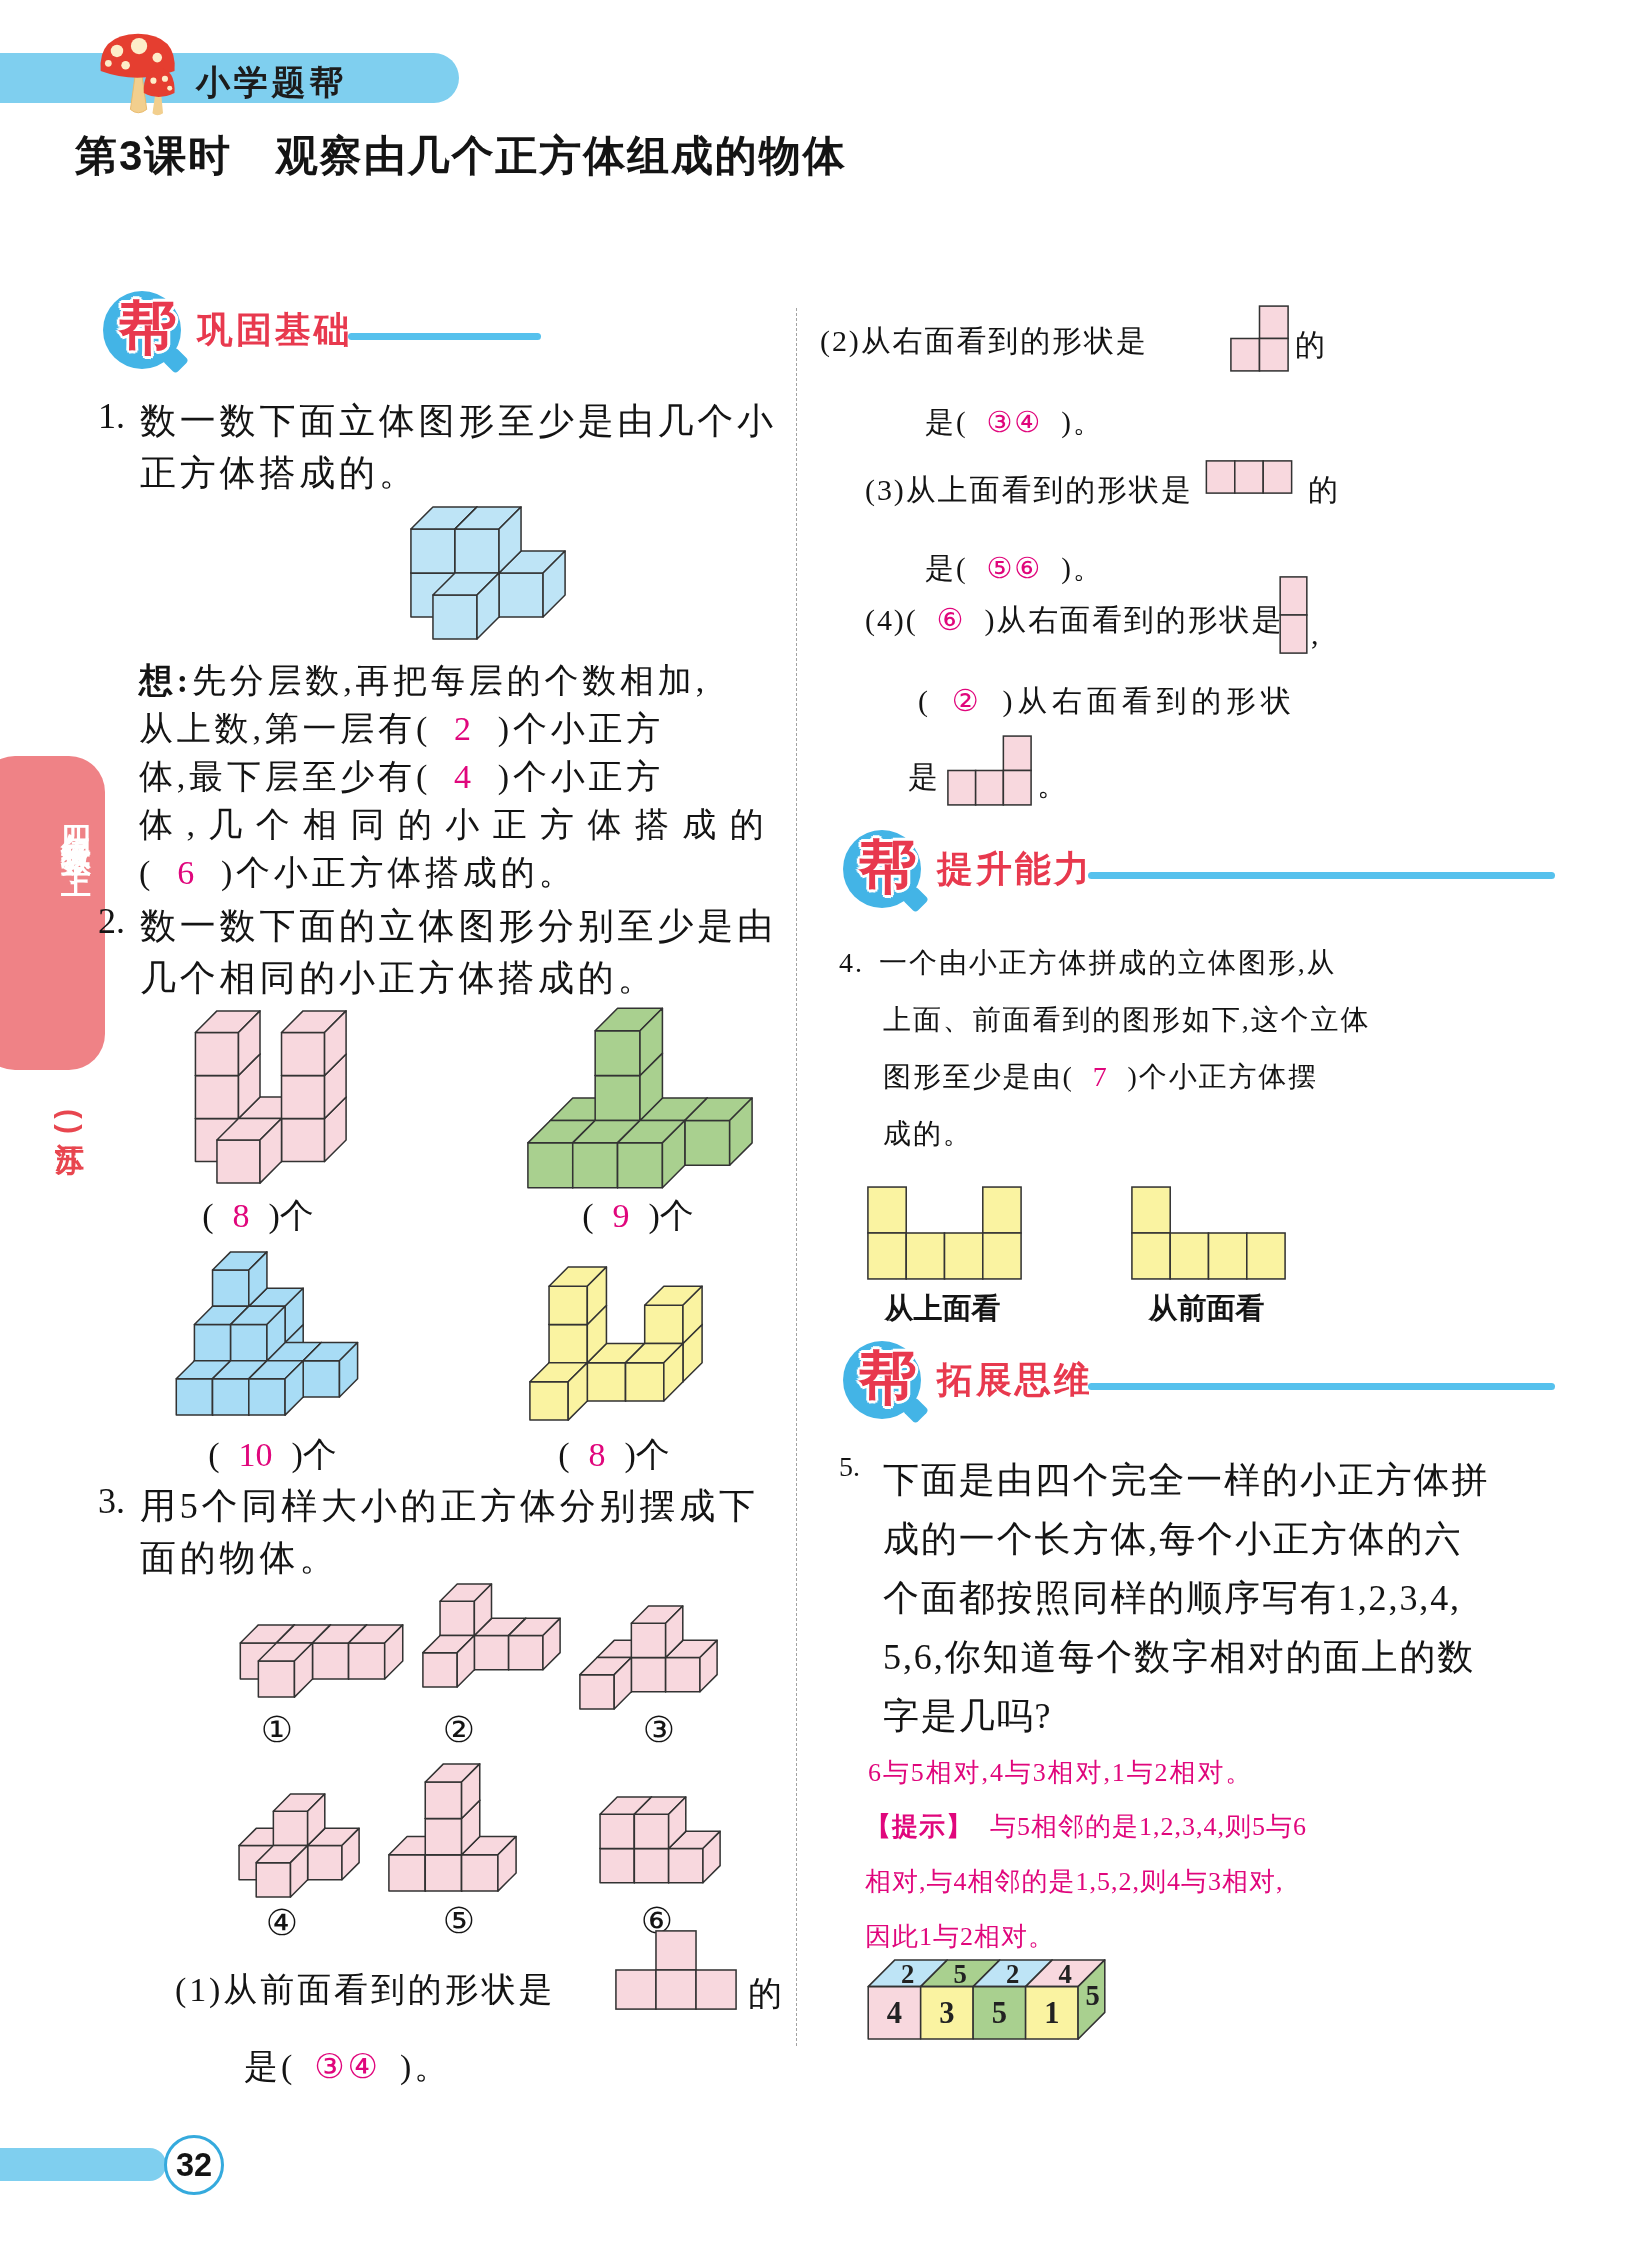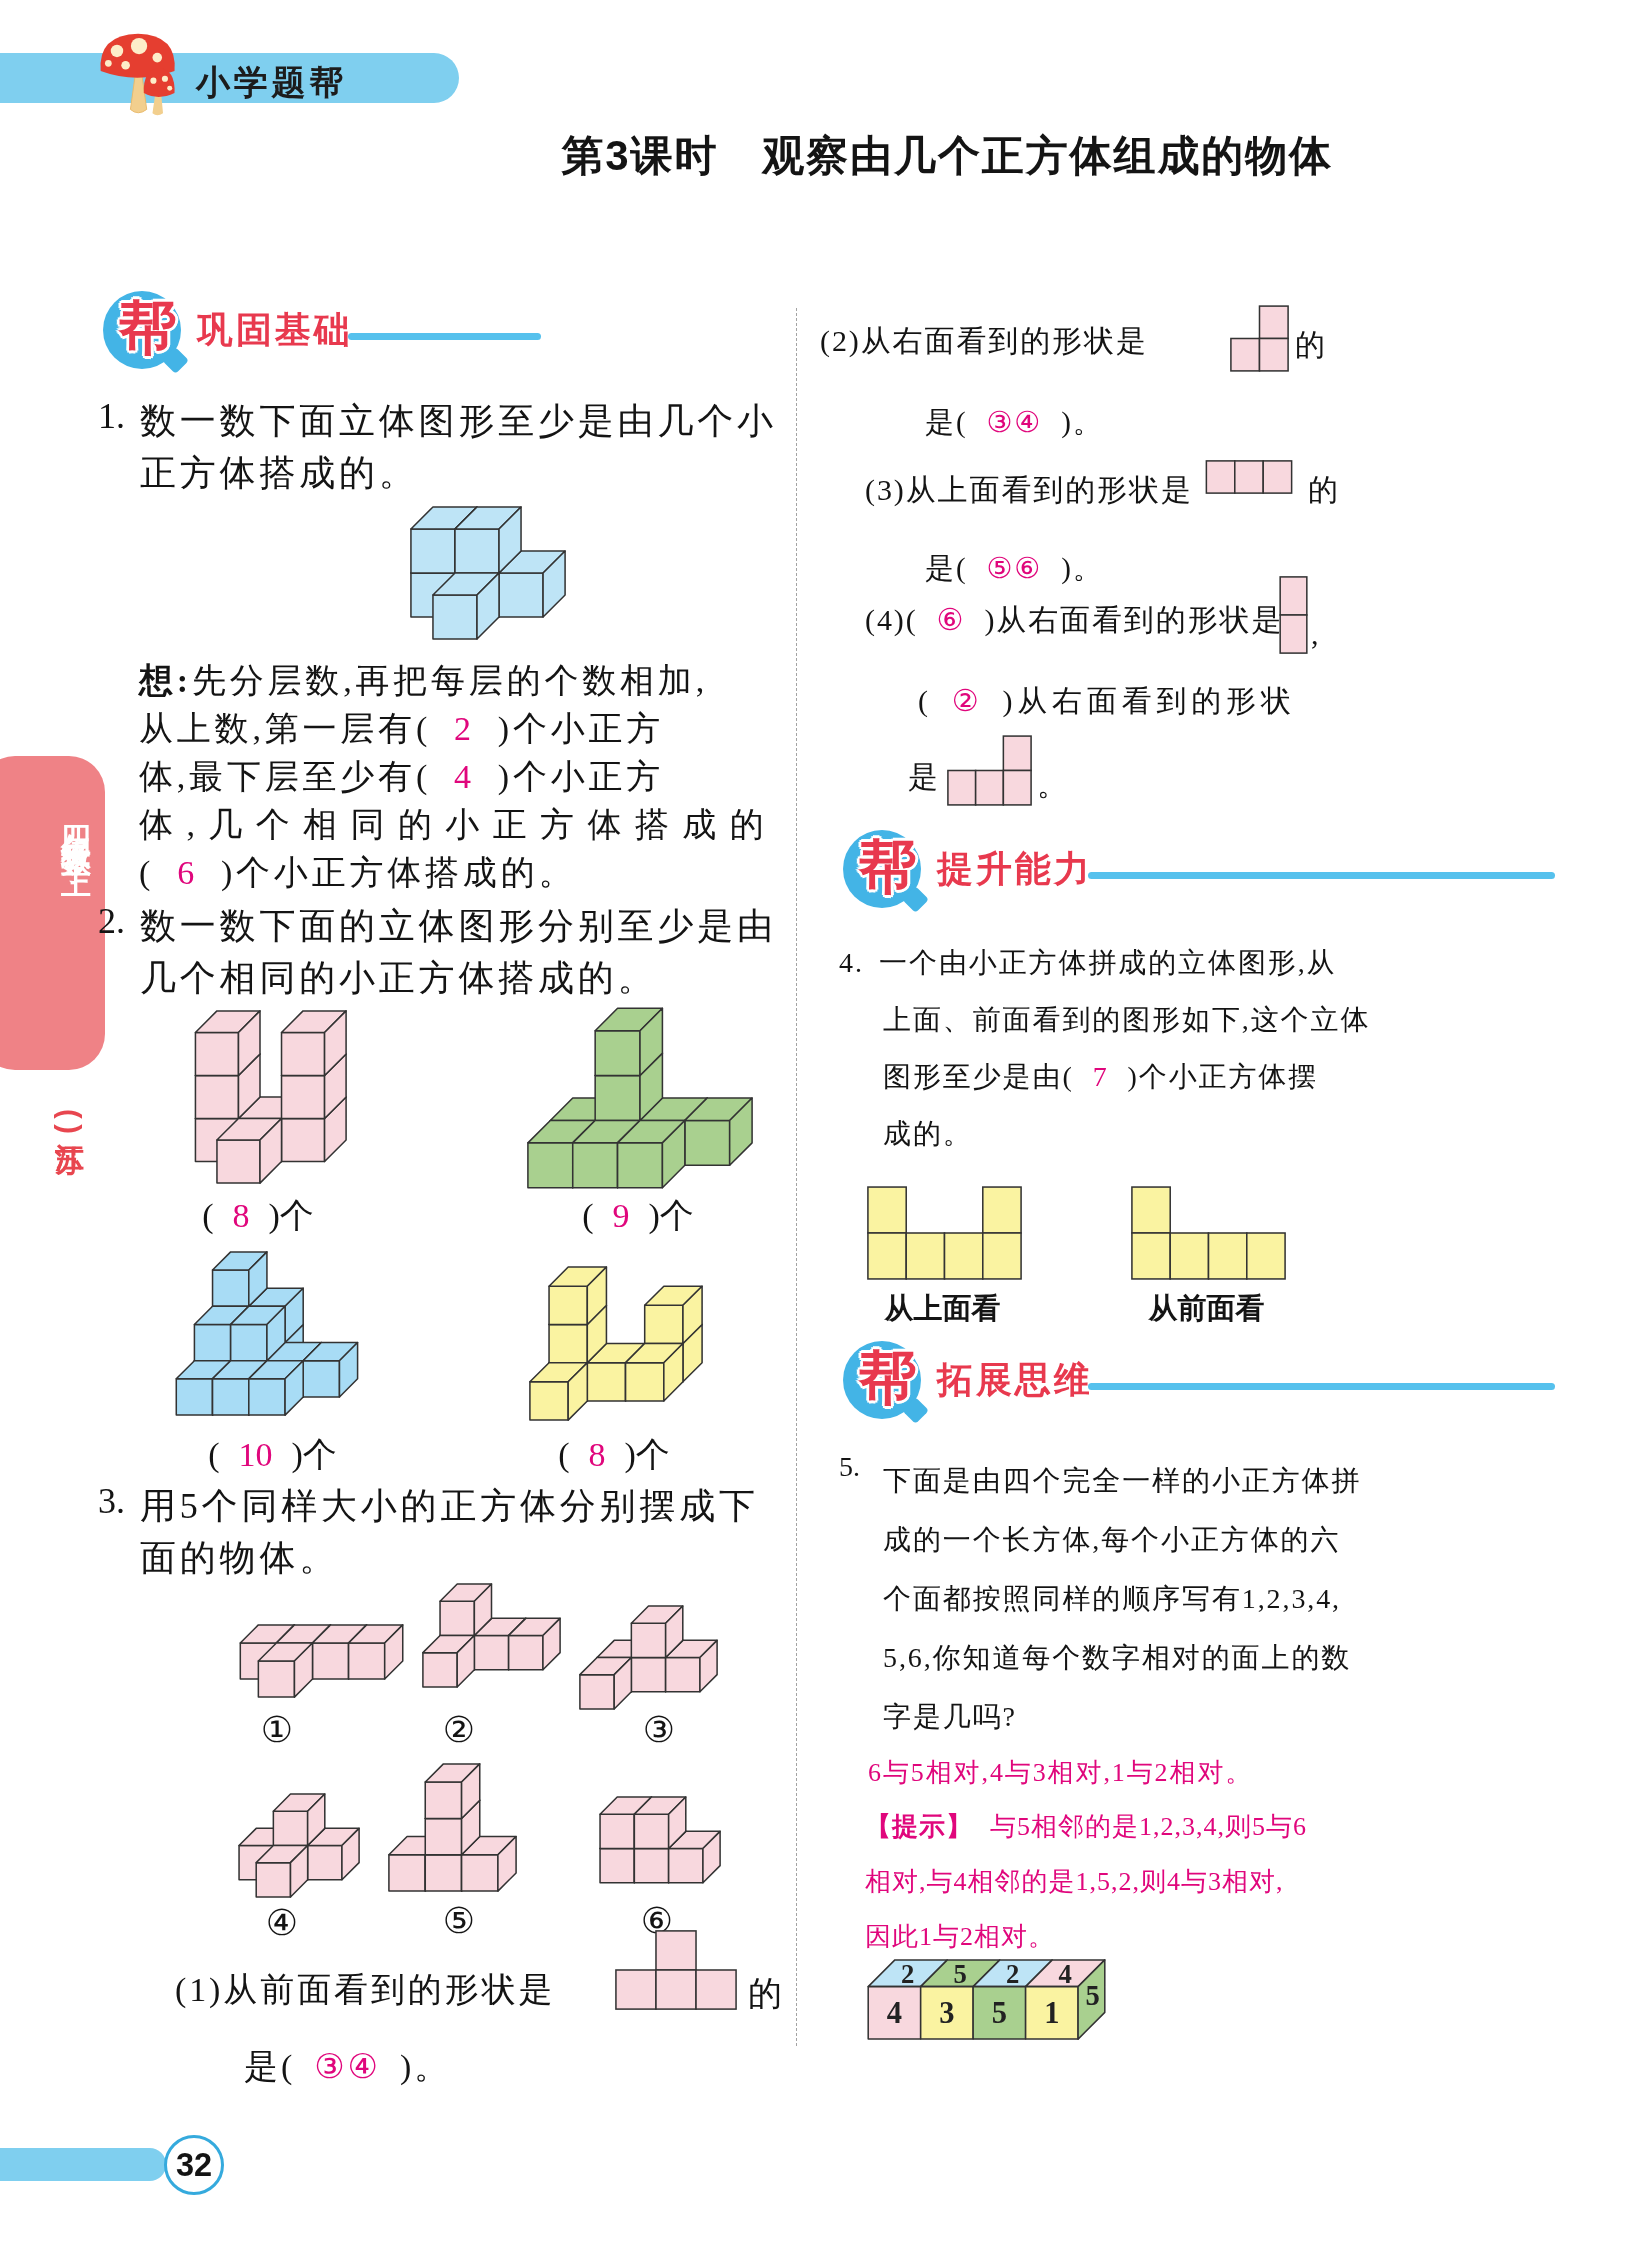--- a/index.html
+++ b/index.html
@@ -4,21 +4,21 @@
 <style>
   html,body{margin:0;padding:0;background:#fff;}
   #page{position:relative;width:1628px;height:2260px;background:#fff;overflow:hidden;
         font-family:"Liberation Serif","DejaVu Serif",serif;color:#141414;}
   .abs{position:absolute;}
   .sans{font-family:"Liberation Sans","DejaVu Sans",sans-serif;}
 
   
   .top-bar{left:0;top:53px;width:459px;height:50px;background:#7FCFEF;border-radius:0 25px 25px 0;}
   .brand{left:196px;top:60px;font-size:34px;font-weight:bold;letter-spacing:3.8px;color:#1c1c1c;text-align:center;}
-  .page-title{left:90px;top:128px;width:1243px;text-align:right;font-size:42px;font-weight:bold;letter-spacing:1.9px;}
+  .page-title{left:75px;top:128px;width:1243px;text-align:left;font-size:42px;font-weight:bold;letter-spacing:1.9px;}
 
   
   .side-tab{left:-21px;top:756px;width:126px;height:314px;background:#EF8286;border-radius:36px;}
   .side-book{left:55px;top:803px;height:229px;color:#fff;font-weight:bold;font-size:30px;
              writing-mode:vertical-rl;letter-spacing:6.7px;}
   .side-region{left:50px;top:1109px;height:143px;color:#E8464F;font-weight:bold;font-size:29px;
              writing-mode:vertical-rl;letter-spacing:1.9px;}
 
   
   .badge{height:99px;}
@@ -44,21 +44,21 @@
   .spread{letter-spacing:13.4px;}
   .ans{color:#E0067C;padding:0 23px;}
   .ansv{color:#E0067C;padding:0 19px;}
   .ansbox{font-size:34px;text-align:center;white-space:nowrap;}
   .figlabel{width:76px;text-align:center;font-size:36px;font-family:"DejaVu Sans","Liberation Serif",serif;}
   .subline{font-size:34px;letter-spacing:2.9px;white-space:nowrap;}
 
   
   .rline{height:57px;font-size:28px;letter-spacing:1.9px;white-space:nowrap;}
   .rnum{margin-right:15.3px;}
-  .rqtext{font-size:28px;line-height:59px;letter-spacing:1.9px;white-space:pre-line;}
+  .rqtext{font-size:36px;line-height:59px;letter-spacing:1.9px;white-space:pre-line;}
   .rsub{font-size:30px;letter-spacing:1.9px;white-space:nowrap;}
   .rans{font-size:29px;letter-spacing:1.9px;white-space:nowrap;}
   .circ{font-family:"DejaVu Sans","Liberation Serif",serif;}
   .cap{width:153px;text-align:center;font-size:29px;font-weight:bold;
        font-family:"Liberation Sans","DejaVu Sans",sans-serif;}
   .hintline{height:55px;font-size:26px;letter-spacing:1px;color:#E0067C;white-space:nowrap;}
   .hlabel{font-weight:bold;margin-right:17px;}
   .q5ans{font-size:26px;letter-spacing:1.9px;color:#E0067C;white-space:nowrap;}
 
   

